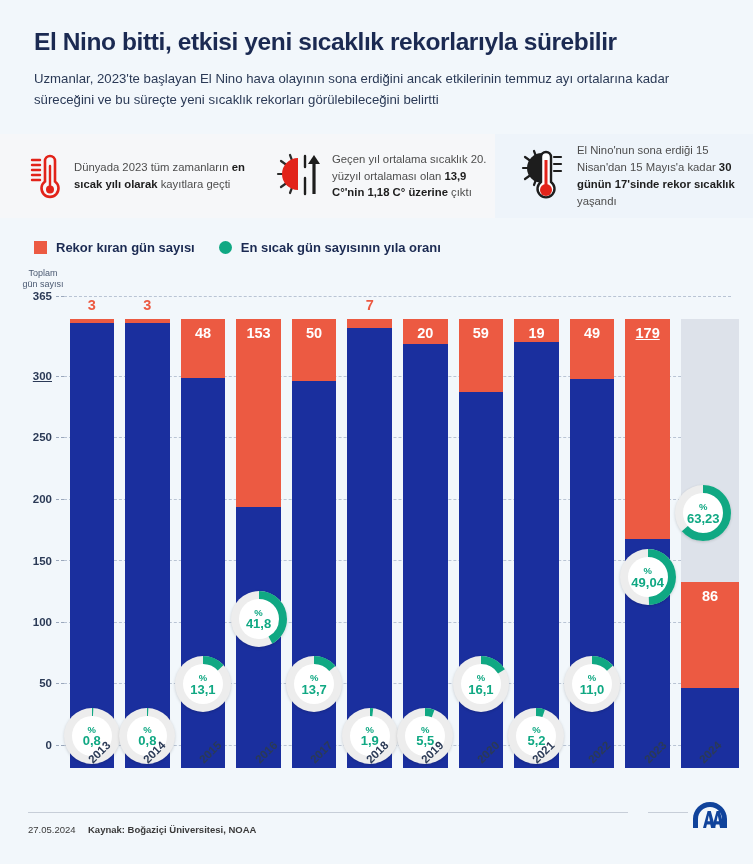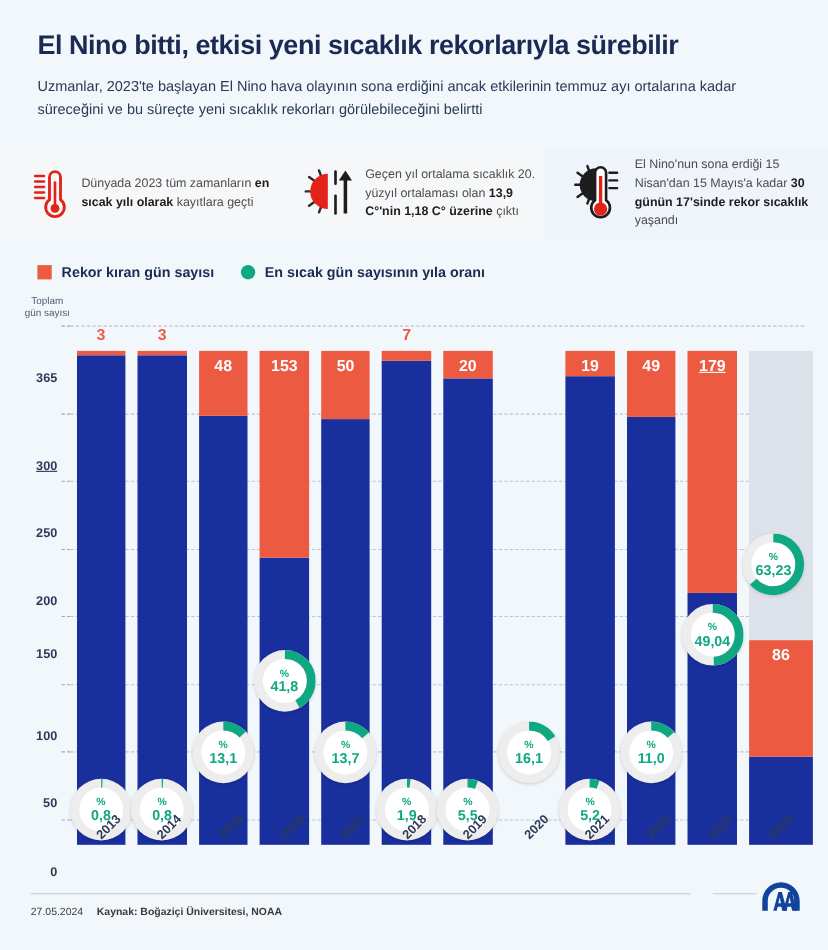--- a/index.html
+++ b/index.html
@@ -53,21 +53,20 @@
   
   .chart { position: absolute; left: 0; top: 268px; width: 753px; height: 500px; }
   .axis-caption {
     position: absolute; left: 14px; top: 0px; width: 58px;
     font-size: 9px; color: #4b5a72; text-align: center; line-height: 1.2;
   }
   .ytick {
     position: absolute; left: 0; width: 52px; text-align: right;
     font-size: 11.5px; font-weight: bold; color: #2b3a56;
     transform: translateY(-50%);
-    margin-top: 48px;
   }
   .ytick-dash {
     position: absolute; left: 56px; width: 8px; height: 0;
     border-top: 1.4px dashed #9aa7bb;
   }
   .grid {
     position: absolute; left: 64px; right: 22px; height: 0;
     border-top: 1.4px dashed #b9c4d4;
   }
   .plot { position: absolute; left: 64px; top: 0; right: 22px; bottom: 0; }
@@ -218,21 +217,21 @@
     <div class="axis-caption">Toplam<br>gün sayısı</div>
     <div id="y-axis">
         <div class="ytick" style="top: 28px;">365</div>
         <div class="ytick-dash" style="top: 28px;"></div>
         <div class="ytick" style="top: 107.959px; text-decoration: underline;">300</div>
         <div class="ytick-dash" style="top: 107.959px;"></div>
         <div class="ytick" style="top: 169.466px;">250</div>
         <div class="ytick-dash" style="top: 169.466px;"></div>
         <div class="ytick" style="top: 230.973px;">200</div>
         <div class="ytick-dash" style="top: 230.973px;"></div>
-        <div class="ytick" style="top: 279px;">150</div>
+        <div class="ytick" style="top: 293px;">150</div>
         <div class="ytick-dash" style="top: 292.479px;"></div>
         <div class="ytick" style="top: 353.986px;">100</div>
         <div class="ytick-dash" style="top: 353.986px;"></div>
         <div class="ytick" style="top: 415.493px;">50</div>
         <div class="ytick-dash" style="top: 415.493px;"></div>
         <div class="ytick" style="top: 477px;">0</div>
         <div class="ytick-dash" style="top: 477px;"></div>
       </div>
     <div id="gridlines">
         <div class="grid" style="top: 28px;"></div>
@@ -335,20 +334,25 @@
           <div class="val-in" style="bottom: 427px;">20</div>
         </div>
         <div class="donut" style="left: 333.292px; bottom: 3.98356px;">
           <svg width="56" height="56" viewBox="0 0 56 56">
             <circle cx="28" cy="28" r="24" fill="none" stroke="#10a883" stroke-width="8" stroke-dasharray="8.293804605477055 150.79644737231007" transform="rotate(-90 28 28)"></circle>
           </svg>
           <div class="hole">
             <span class="pct-sym">%</span>
             <span class="pct-val">5,5</span>
           </div>
+        </div>
+        <div class="barcol" style="left: 394.642px; width: 44.4667px; height: 449px;">
+          <div class="seg-blue" style="bottom: 0px; height: 376.422px;"></div>
+          <div class="seg-red" style="bottom: 376.422px; height: 72.5781px;"></div>
+          <div class="val-in" style="bottom: 427px;">59</div>
         </div>
         <div class="donut" style="left: 388.875px; bottom: 55.6493px;">
           <svg width="56" height="56" viewBox="0 0 56 56">
             <circle cx="28" cy="28" r="24" fill="none" stroke="#10a883" stroke-width="8" stroke-dasharray="24.278228026941925 150.79644737231007" transform="rotate(-90 28 28)"></circle>
           </svg>
           <div class="hole">
             <span class="pct-sym">%</span>
             <span class="pct-val">16,1</span>
           </div>
         </div>

